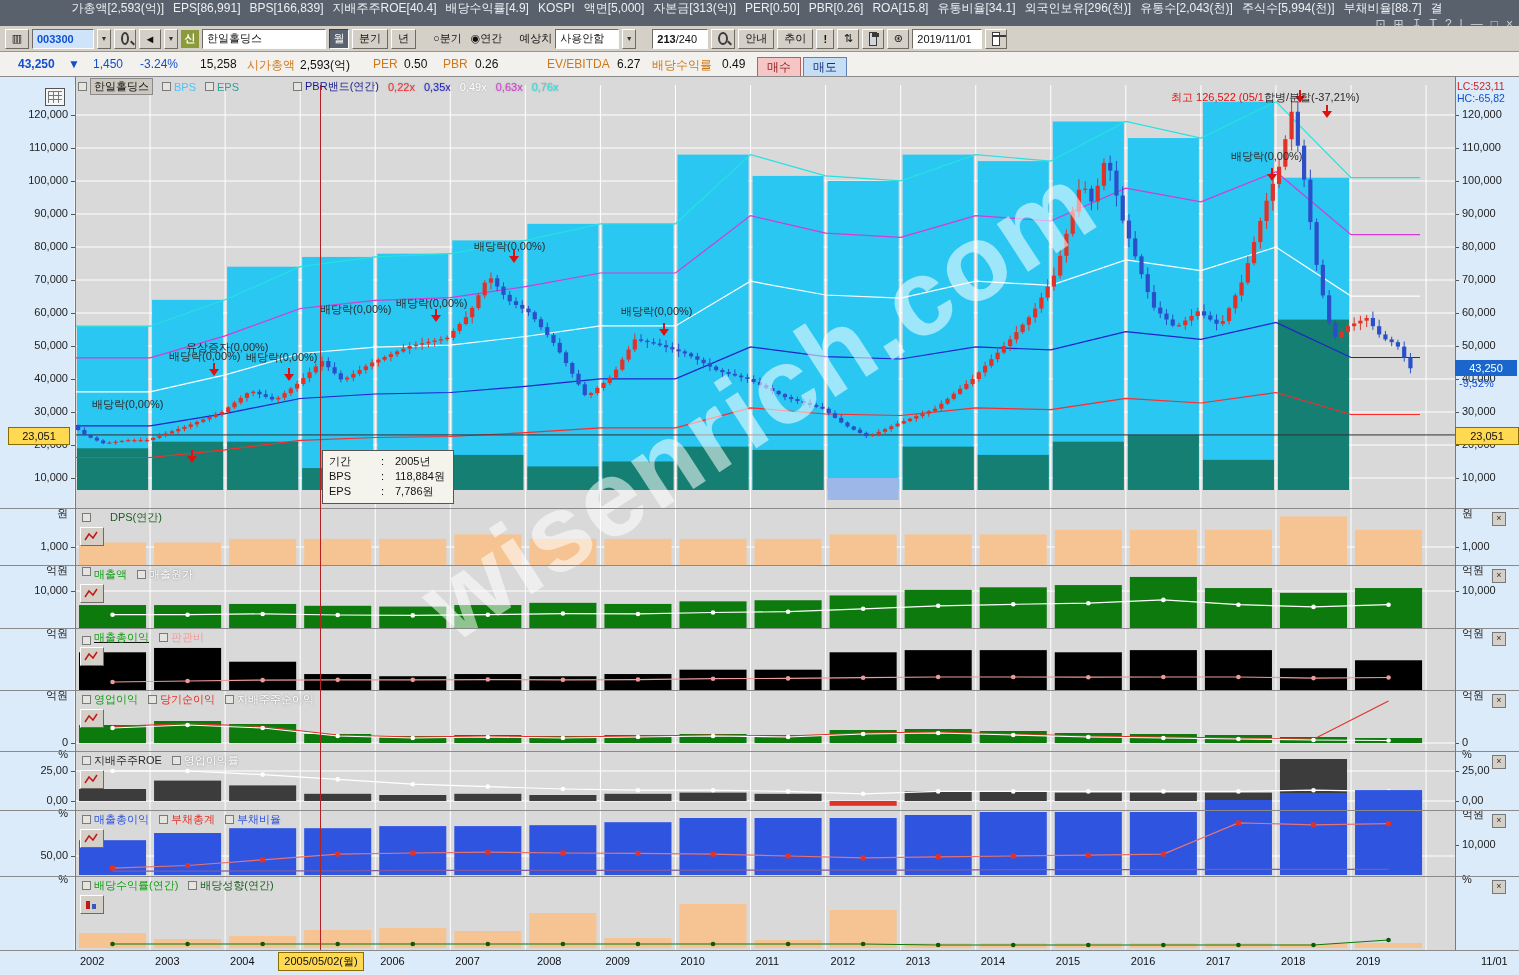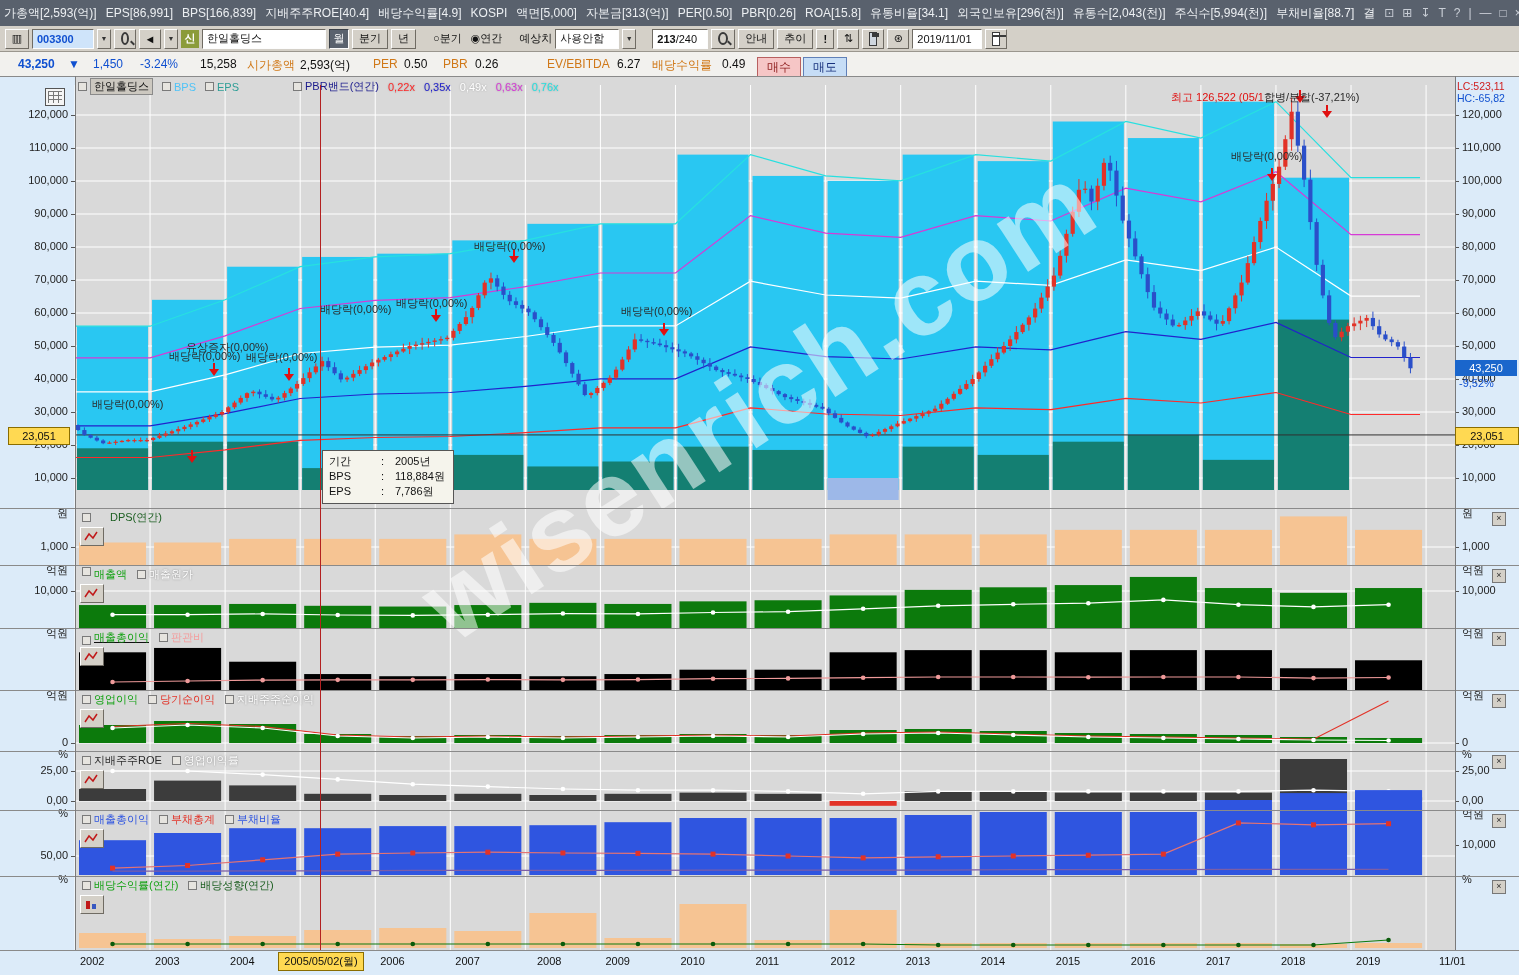--- a/index.html
+++ b/index.html
@@ -1,21 +1,21 @@
 <!DOCTYPE html>
 <html><head>
 <meta charset="utf-8">
 <style>
   html,body{margin:0;padding:0;}
   body{width:1519px;height:975px;overflow:hidden;background:#d4d0c8;
        font-family:"Liberation Sans","DejaVu Sans",sans-serif;font-size:11px;color:#111;
        position:relative;-webkit-font-smoothing:none;}
   
   #titlebar{position:absolute;left:0;top:0;width:1519px;height:26px;background:#59616d;color:#eceff2;
-            display:flex;align-items:center;padding-left:4px;box-sizing:border-box;font-size:12px;white-space:nowrap;}
+            display:flex;align-items:center;padding-left:4px;box-sizing:border-box;font-size:12px;white-space:nowrap;flex-direction:column;}
   #titlebar .tb-item{margin-right:9px;}
   #titlebar-icons{margin-left:auto;margin-right:6px;display:flex;gap:8px;color:#c9ced6;font-size:12px;}
   
   #toolbar{position:absolute;left:0;top:26px;width:1519px;height:26px;background:#d4d0c8;border-bottom:1px solid #9a968e;
            display:flex;align-items:center;gap:3px;padding-left:5px;box-sizing:border-box;}
   .btn{background:#d4d0c8;border:1px solid;border-color:#fdfdfd #6f6b63 #6f6b63 #fdfdfd;height:20px;
        display:inline-flex;align-items:center;justify-content:center;padding:0 6px;box-sizing:border-box;font-size:11px;}
   .btn.pressed{background:#5a626e;color:#fff;border-color:#3a4048 #fdfdfd #fdfdfd #3a4048;}
   .sunken{background:#fff;border:1px solid;border-color:#6f6b63 #fdfdfd #fdfdfd #6f6b63;height:20px;
           display:inline-flex;align-items:center;padding:0 4px;box-sizing:border-box;}
@@ -1245,21 +1245,21 @@
       <span class="yl" style="left: 680.48px;">2010</span>
       <span class="yl" style="left: 755.54px;">2011</span>
       <span class="yl" style="left: 830.6px;">2012</span>
       <span class="yl" style="left: 905.66px;">2013</span>
       <span class="yl" style="left: 980.72px;">2014</span>
       <span class="yl" style="left: 1055.78px;">2015</span>
       <span class="yl" style="left: 1130.84px;">2016</span>
       <span class="yl" style="left: 1205.9px;">2017</span>
       <span class="yl" style="left: 1280.96px;">2018</span>
       <span class="yl" style="left: 1356.02px;">2019</span>
-      <span class="yl" style="left: 1439px; text-align: center;">11/01</span>
+      <span class="yl" style="left: 1481px; text-align: center;">11/01</span>
     </div>
   <div id="cross-v" style="left: 319.5px; top: 9px; height: 865px;"></div>
   <div id="tooltip" style="left: 322px; top: 374px;">
       <div class="row">
         <span class="k">기간</span>
         <span class="c">:</span>
         <span class="v">2005년</span>
       </div>
       <div class="row">
         <span class="k">BPS</span>

